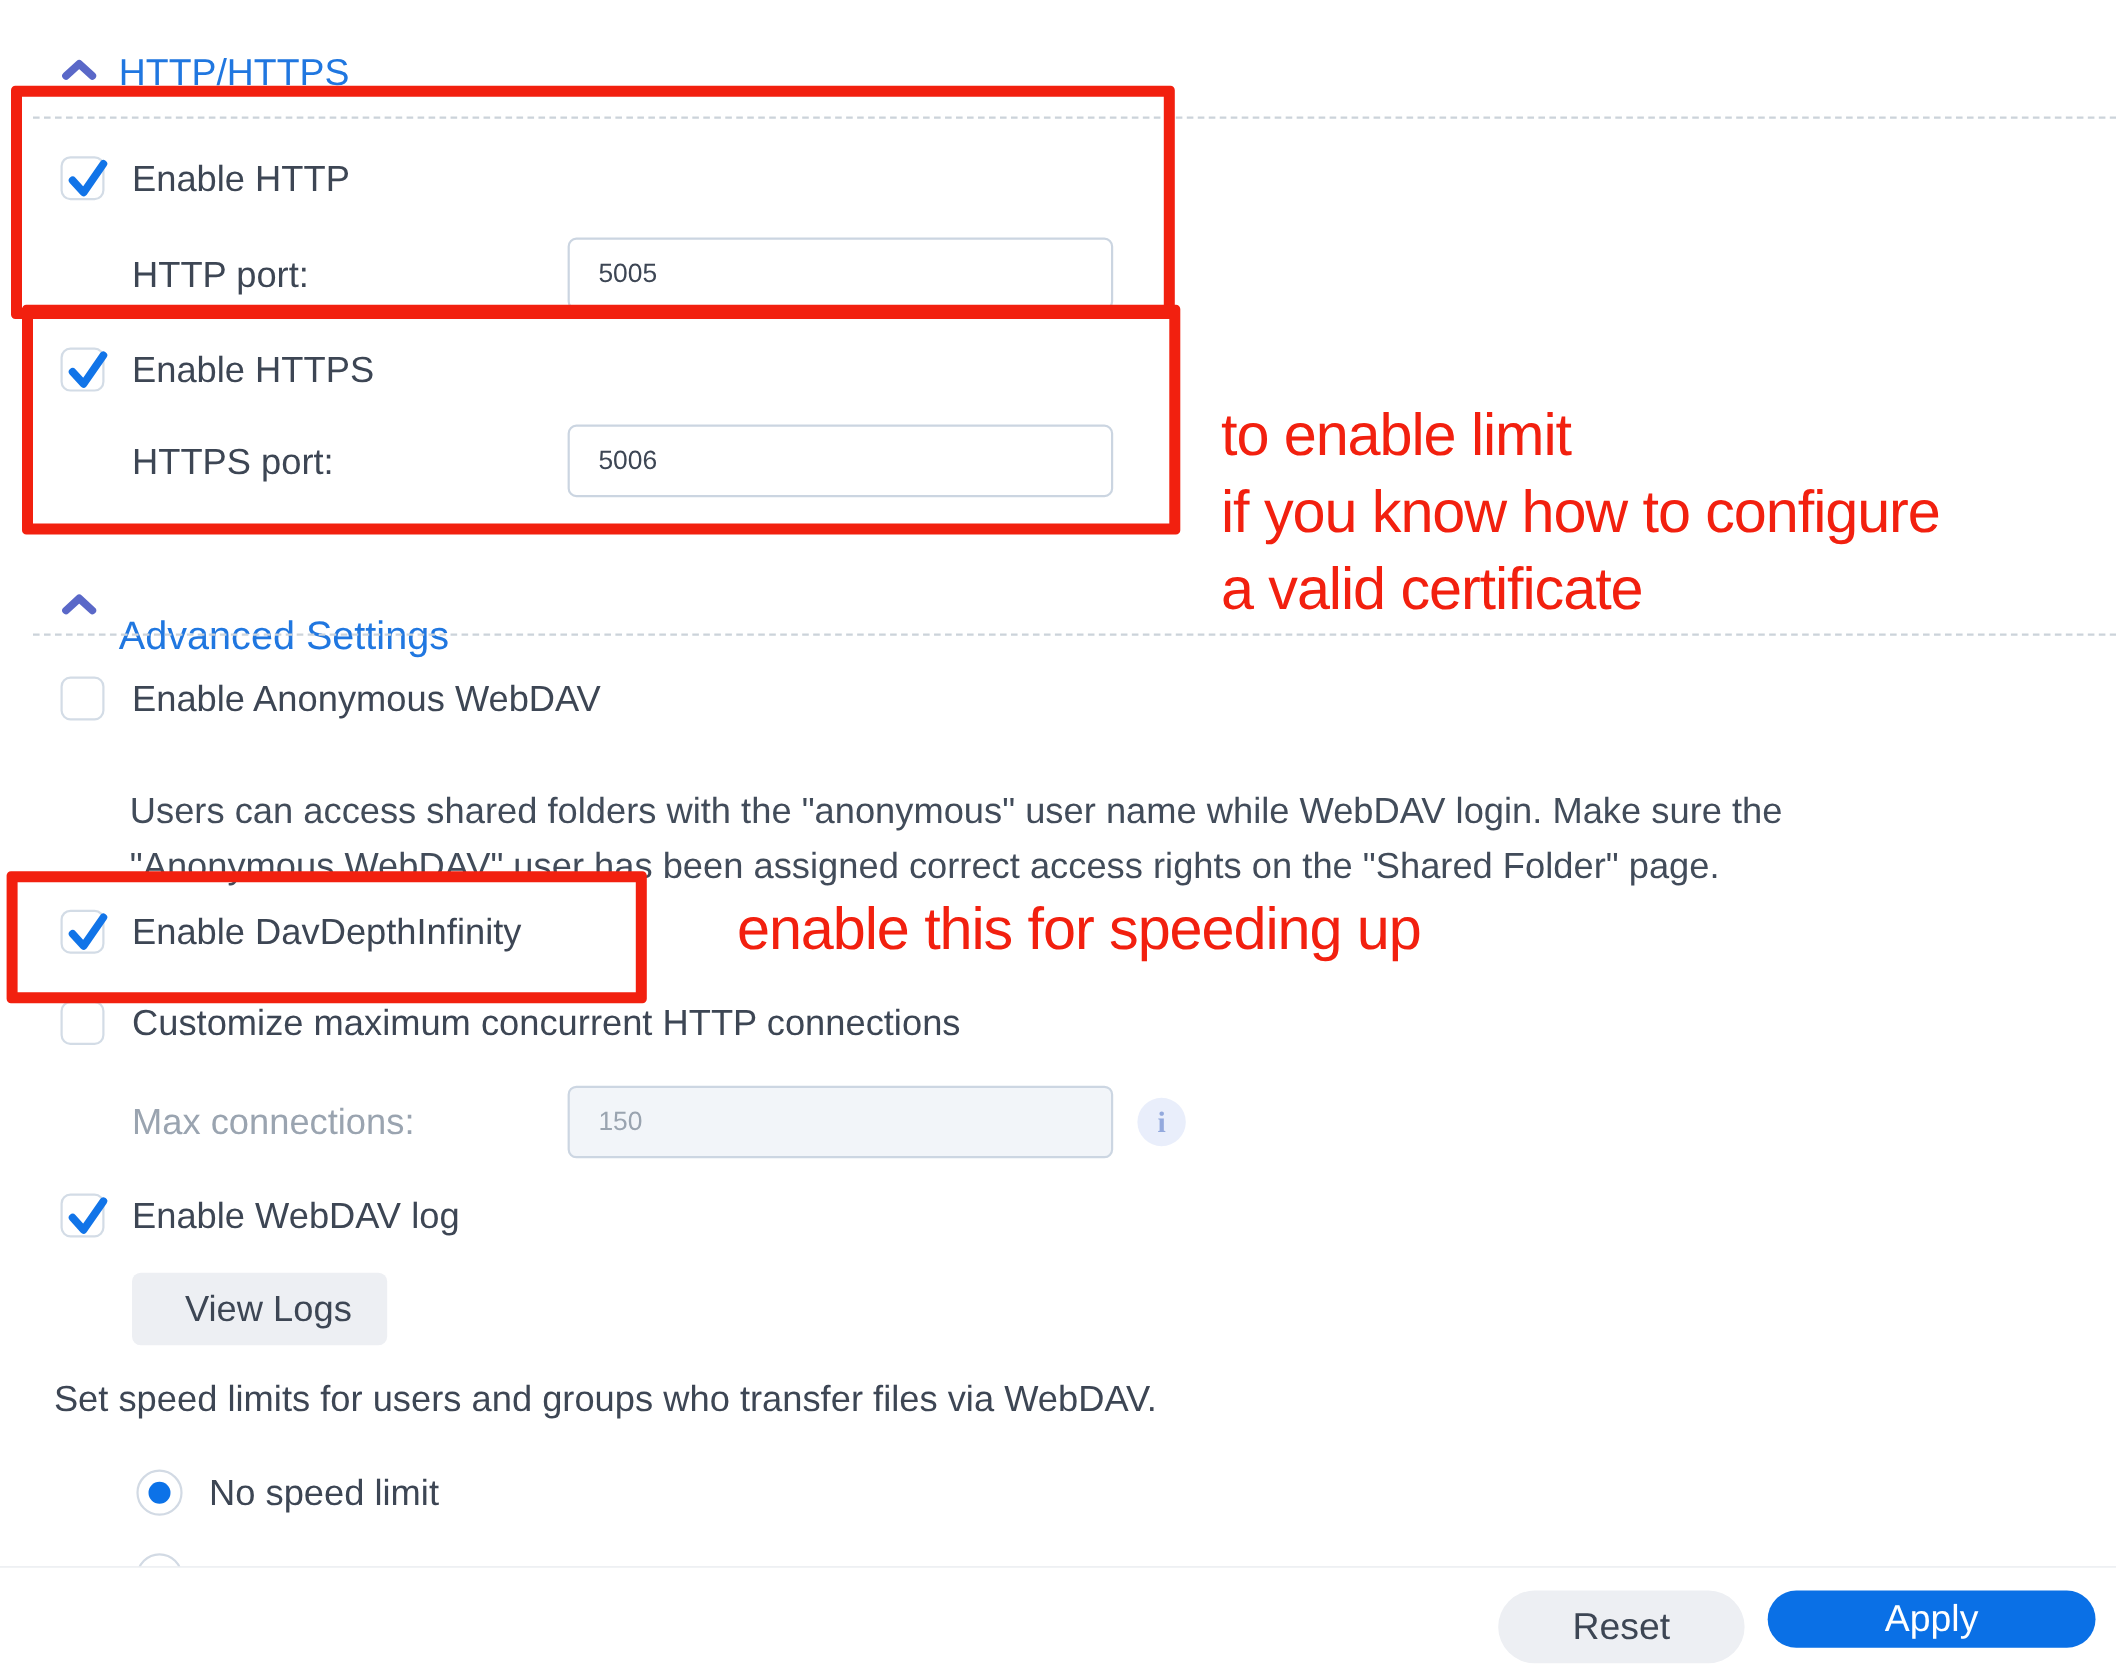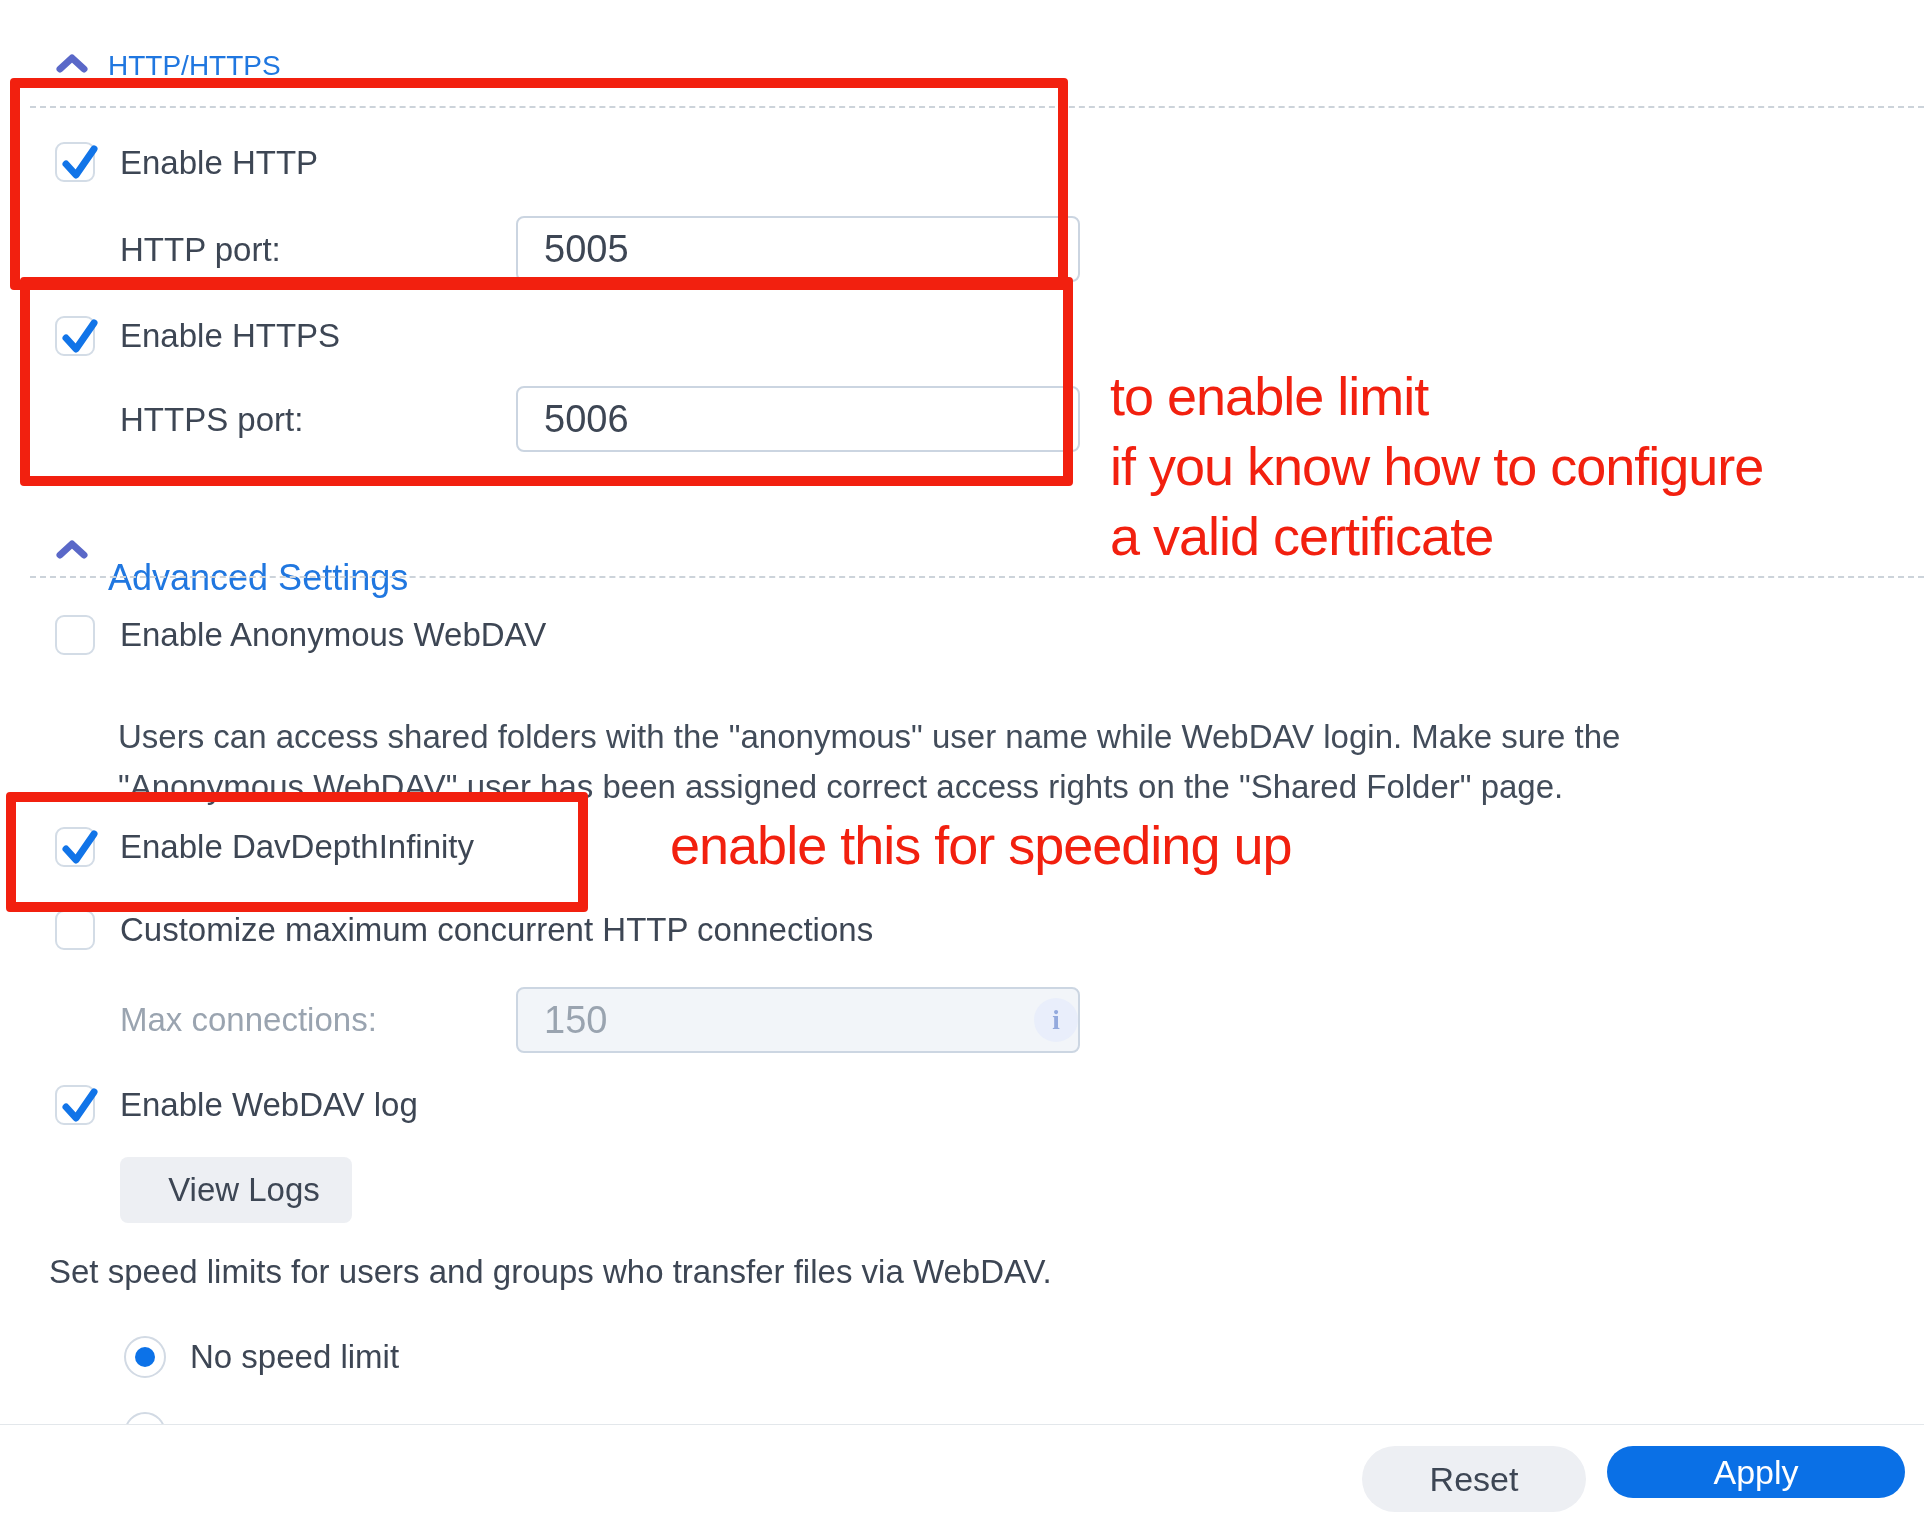--- a/index.html
+++ b/index.html
@@ -17,31 +17,31 @@
     --btn_gray_bg:#edeff3;
     --dotted:#ccd3da;
   }
   *{margin:0;padding:0;box-sizing:border-box;}
   html,body{background:#fff;}
   #canvas{
     position:relative;width:1924px;height:1524px;background:#fff;overflow:hidden;
     font-family:"Liberation Sans",sans-serif;color:var(--text_dark);
   }
   .abs{position:absolute;}
-  .section-title{font-size:28px;color:var(--header_blue);line-height:44px;white-space:nowrap;}
+  .section-title{font-size:34px;color:var(--header_blue);line-height:44px;white-space:nowrap;}
   .label{font-size:33px;line-height:40px;color:var(--text_dark);white-space:nowrap;}
   .label.gray{color:var(--text_gray);}
   .dotted{border-top:2px dashed var(--dotted);height:0;left:30px;width:1894px;}
   .redbox{border:10px solid var(--red);border-radius:4px;z-index:10;pointer-events:none;background:transparent;}
   .rednote{color:var(--red);font-size:54px;line-height:70px;white-space:nowrap;z-index:11;letter-spacing:-1px;}
   .checkbox{width:40px;height:40px;border:2px solid var(--border_cb);border-radius:9px;background:#fff;}
   .checkbox svg{position:absolute;left:-2px;top:-6px;overflow:visible;}
   .input{
-    width:564px;height:66px;border:2px solid var(--border_input);border-radius:8px;background:#fff;
-    font-family:"Liberation Sans",sans-serif;font-size:38px;color:var(--text_dark);padding:0 0 0 26px;outline:none;
+    width:496px;height:66px;border:2px solid var(--border_input);border-radius:8px;background:#fff;
+    font-family:"Liberation Sans",sans-serif;font-size:24px;color:var(--text_dark);padding:0 0 0 26px;outline:none;
   }
   .input:disabled{background:var(--disabled_bg);border-color:#ccd6e2;color:var(--text_gray);}
   .para{font-size:33px;line-height:50px;color:#424c5a;width:1720px;}
   .btn-gray{
     background:var(--btn_gray_bg);border:none;border-radius:8px;color:var(--text_dark);
     font-family:"Liberation Sans",sans-serif;font-size:33px;cursor:pointer;
   }
   .pill{border-radius:33px;font-size:34px;}
   .btn-apply{
     background:var(--apply_blue);border:none;border-radius:33px;color:#fff;

